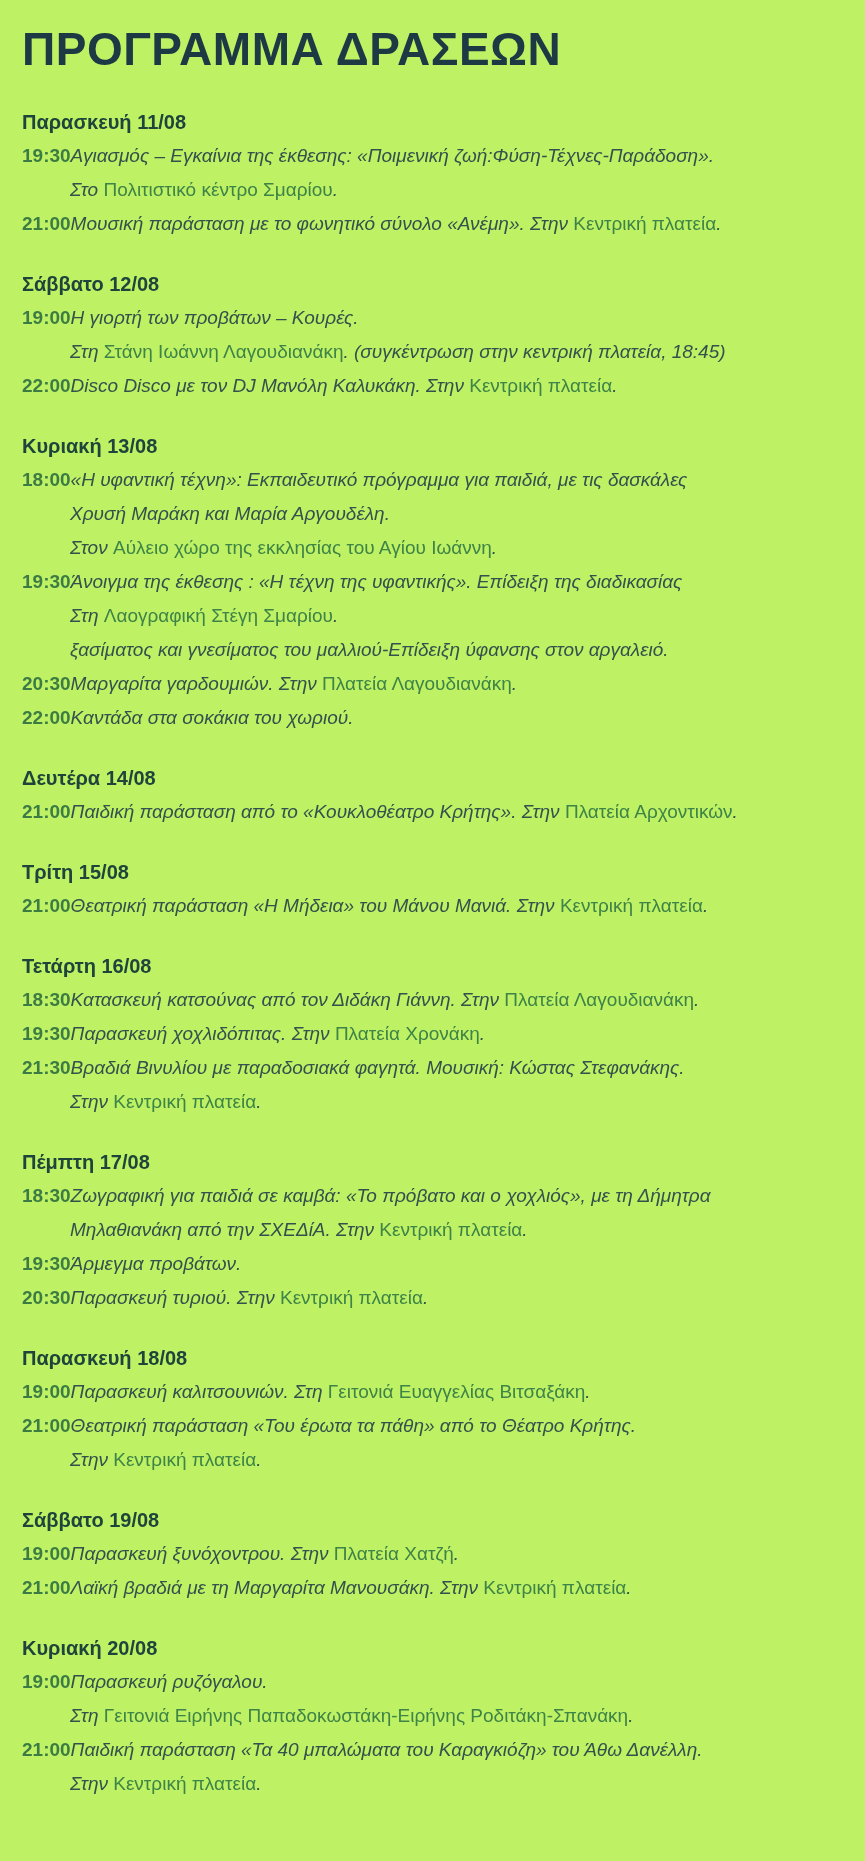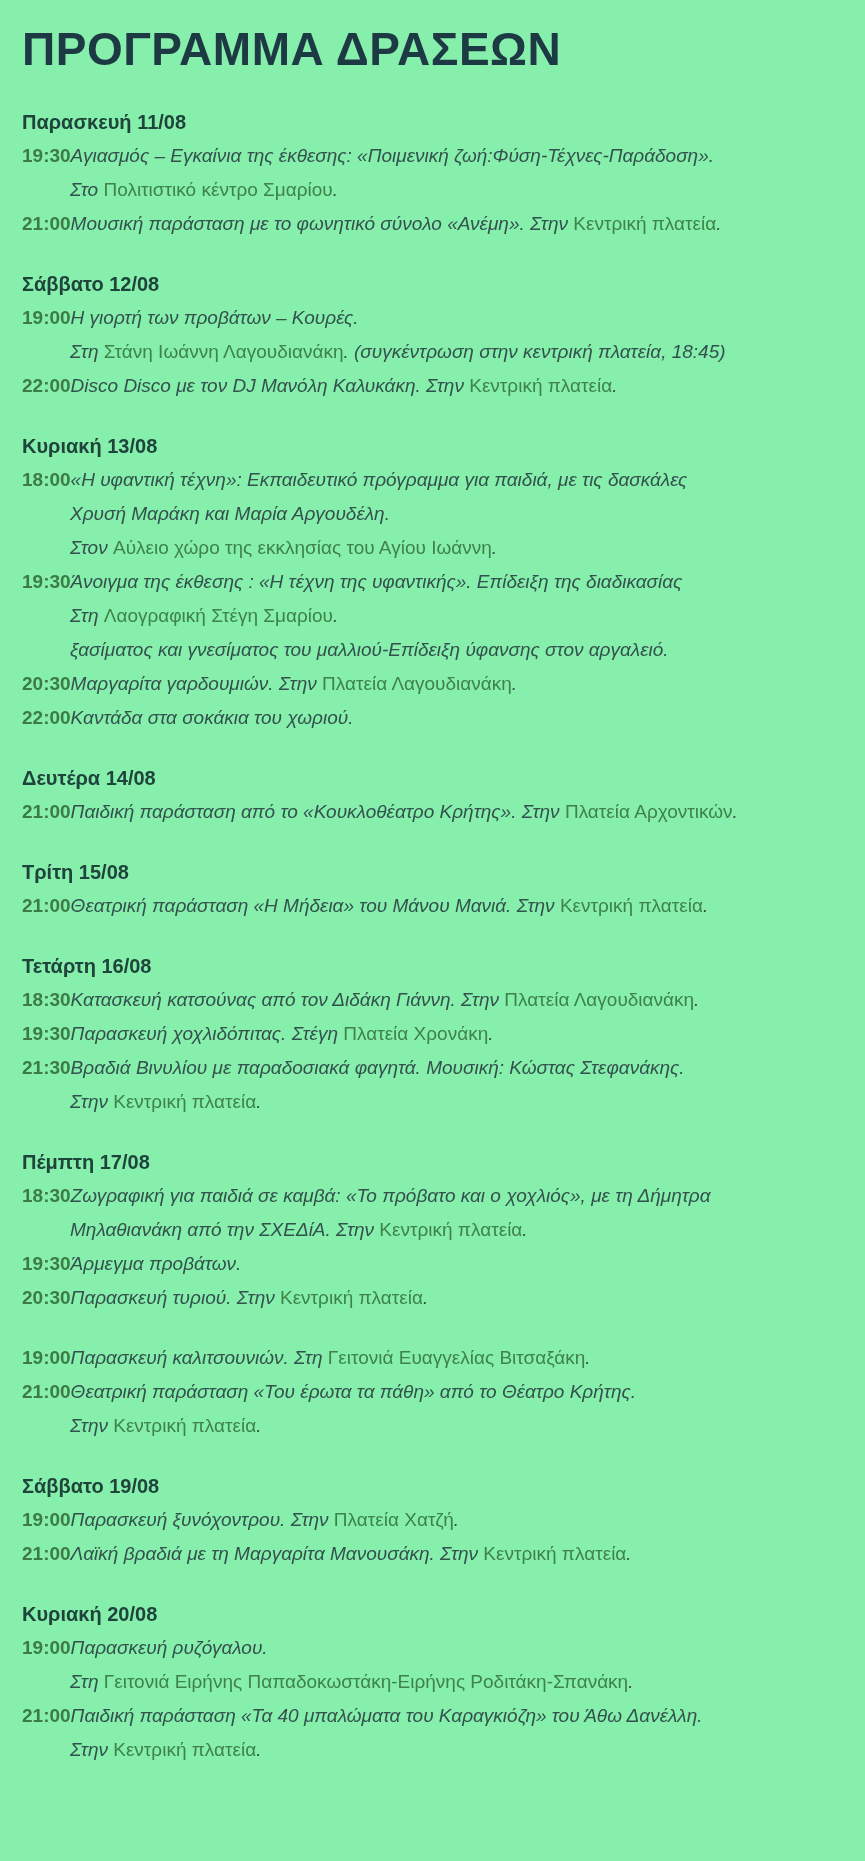--- a/index.html
+++ b/index.html
@@ -1,20 +1,20 @@
 <!DOCTYPE html>
 <html lang="el"><head>
 <meta charset="utf-8">
 <style>
   html,body{margin:0;padding:0;background:#ddd0ab;}
   .page{
     position:relative;
     width:865px;height:1861px;
     box-sizing:border-box;
-    background:#86efac;
+    background:#bef264;
     padding:16px 10px 0 22px;
     overflow:hidden;
     font-family:"Liberation Sans",sans-serif;
   }
   .page-title{
     font-size:46px;
     font-weight:bold;
     color:#1d3a44;
     margin:8px 0 30px 0;
     letter-spacing:0.5px;
@@ -131,21 +131,21 @@
         </div>
       </section>
       <section class="day">
         <div class="day-header">Τετάρτη 16/08</div>
         <div class="line">
           <span class="time">18:30</span>
           <span class="text"><span class="seg-body">Κατασκευή κατσούνας από τον Διδάκη Γιάννη. Στην </span><span class="seg-location">Πλατεία Λαγουδιανάκη</span><span class="seg-body">.</span></span>
         </div>
         <div class="line">
           <span class="time">19:30</span>
-          <span class="text"><span class="seg-body">Παρασκευή χοχλιδόπιτας. Στέγη </span><span class="seg-location">Πλατεία Χρονάκη</span><span class="seg-body">.</span></span>
+          <span class="text"><span class="seg-body">Παρασκευή χοχλιδόπιτας. Στην </span><span class="seg-location">Πλατεία Χρονάκη</span><span class="seg-body">.</span></span>
         </div>
         <div class="line">
           <span class="time">21:30</span>
           <span class="text"><span class="seg-body">Βραδιά Βινυλίου με παραδοσιακά φαγητά. Μουσική: Κώστας Στεφανάκης.</span></span>
         </div>
         <div class="line">
           <span class="time"></span>
           <span class="text"><span class="seg-body">Στην </span><span class="seg-location">Κεντρική πλατεία</span><span class="seg-body">.</span></span>
         </div>
       </section>
@@ -162,20 +162,21 @@
         <div class="line">
           <span class="time">19:30</span>
           <span class="text"><span class="seg-body">Άρμεγμα προβάτων.</span></span>
         </div>
         <div class="line">
           <span class="time">20:30</span>
           <span class="text"><span class="seg-body">Παρασκευή τυριού. Στην </span><span class="seg-location">Κεντρική πλατεία</span><span class="seg-body">.</span></span>
         </div>
       </section>
       <section class="day">
+        <div class="day-header">Παρασκευή 18/08</div>
         <div class="line">
           <span class="time">19:00</span>
           <span class="text"><span class="seg-body">Παρασκευή καλιτσουνιών. Στη </span><span class="seg-location">Γειτονιά Ευαγγελίας Βιτσαξάκη</span><span class="seg-body">.</span></span>
         </div>
         <div class="line">
           <span class="time">21:00</span>
           <span class="text"><span class="seg-body">Θεατρική παράσταση «Του έρωτα τα πάθη» από το Θέατρο Κρήτης.</span></span>
         </div>
         <div class="line">
           <span class="time"></span>

